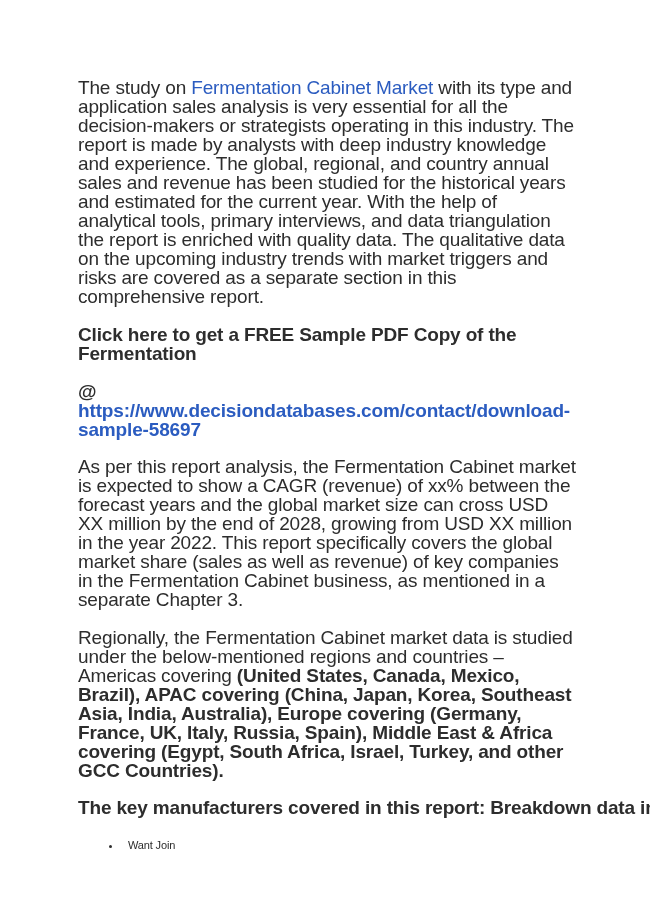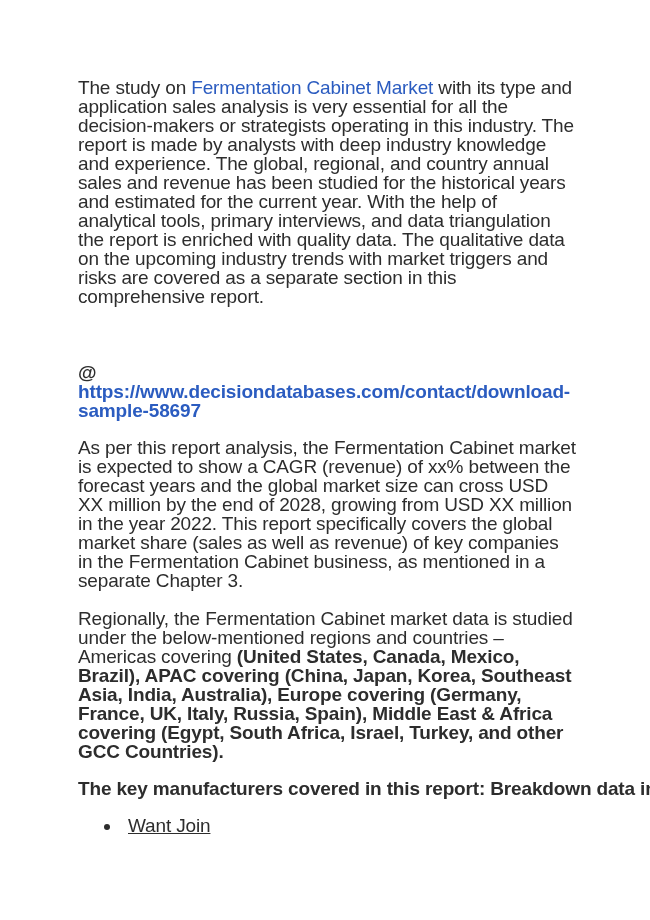--- a/index.html
+++ b/index.html
@@ -43,38 +43,37 @@
     color: #2b5cc0;
     text-decoration: none;
     cursor: pointer;
   }
   ul.bullets {
     margin: 0;
     padding: 0 0 0 44px;
     width: 456px;
   }
   ul.bullets li {
-    font-size: 19px;
+    font-size: 11px;
     line-height: 18.6px;
     letter-spacing: -0.15px;
     color: #2d2d2d;
     list-style: disc outside;
     padding-left: 6px;
-    text-decoration: underline;
   }
 </style>
 </head>
 <body>
 
 <div class="doc-page">
 
   <p class="para"><span>The study on </span><a class="link">Fermentation Cabinet Market</a><span> with its type and application sales analysis is very essential for all the decision-makers or strategists operating in this industry. The report is made by analysts with deep industry knowledge and experience. The global, regional, and country annual sales and revenue has been studied for the historical years and estimated for the current year. With the help of analytical tools, primary interviews, and data triangulation the report is enriched with quality data. The qualitative data on the upcoming industry trends with market triggers and risks are covered as a separate section in this comprehensive report.</span></p>
 
 
-  <p class="para bold"><br><br><span>@ </span><a class="link">https://www.decisiondatabases.com/contact/download-sample-58697</a></p>
+  <p class="para bold"><span>Click here to get a FREE Sample PDF Copy of the Fermentation</span><br><br><span>@ </span><a class="link">https://www.decisiondatabases.com/contact/download-sample-58697</a></p>
 
   <p class="para">As per this report analysis, the Fermentation Cabinet market is expected to show a CAGR (revenue) of xx% between the forecast years and the global market size can cross USD XX million by the end of 2028, growing from USD XX million in the year 2022. This report specifically covers the global market share (sales as well as revenue) of key companies in the Fermentation Cabinet business, as mentioned in a separate Chapter 3.</p>
 
   <p class="para"><span>Regionally, the Fermentation Cabinet market data is studied under the below-mentioned regions and countries – Americas covering </span><span class="bold">(United States, Canada, Mexico, Brazil), APAC covering (China, Japan, Korea, Southeast Asia, India, Australia), Europe covering (Germany, France, UK, Italy, Russia, Spain), Middle East &amp; Africa covering (Egypt, South Africa, Israel, Turkey, and other GCC Countries).</span></p>
 
 
   <p class="para bold nowrap">The key manufacturers covered in this report: Breakdown data in Chapter 3.</p>
 
   <ul class="bullets">
     <li>Want Join</li>

